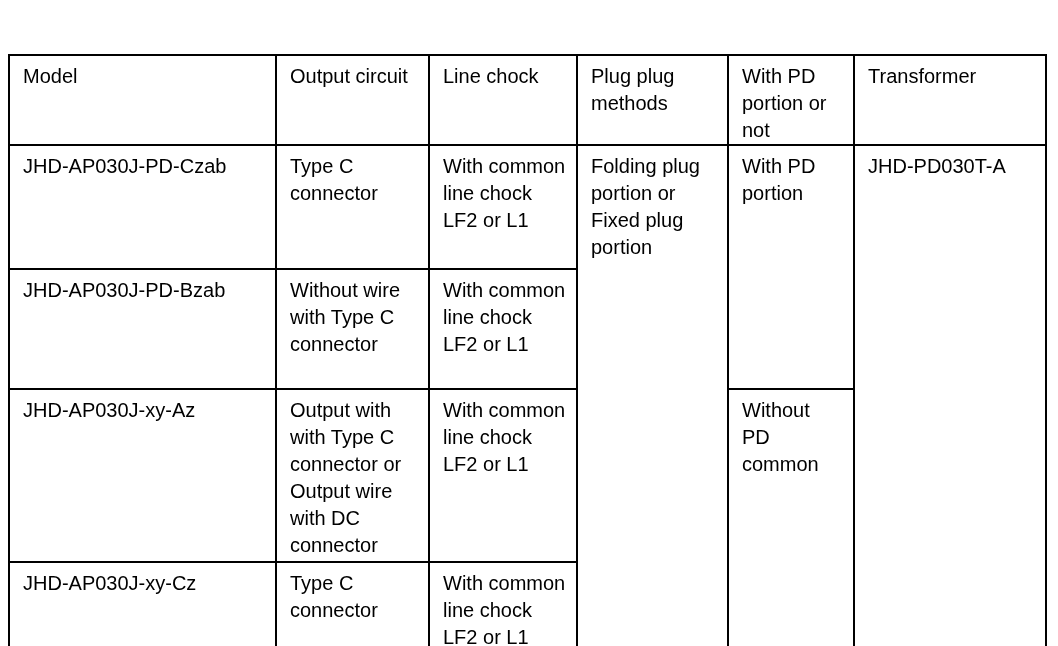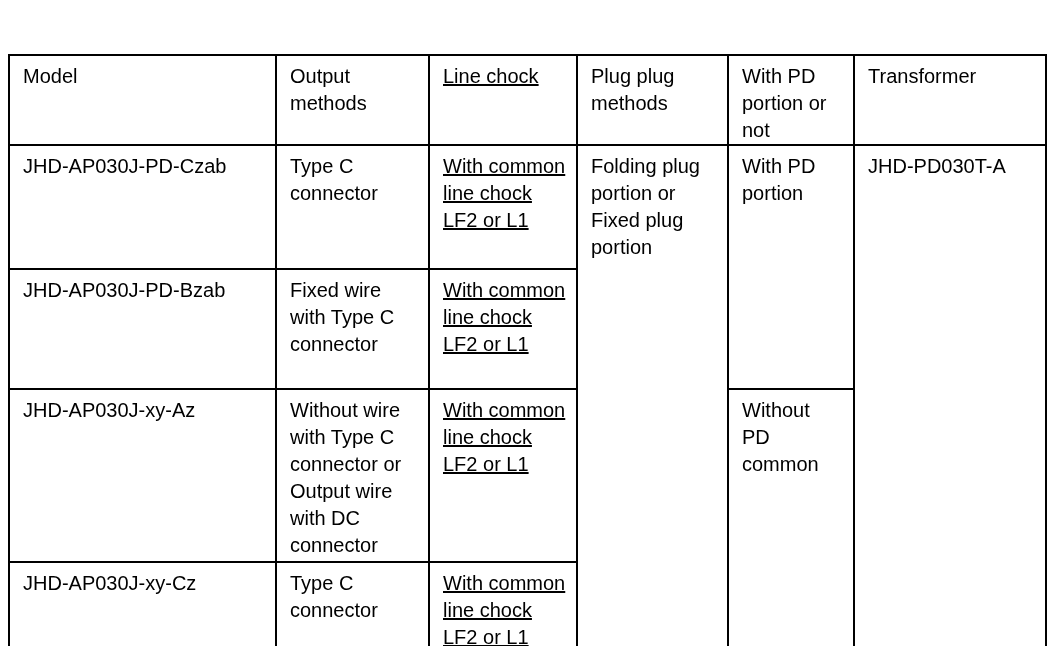--- a/index.html
+++ b/index.html
@@ -29,21 +29,21 @@
   table.spec td, table.spec th {
     border: 2px solid #000000;
     vertical-align: top;
     text-align: left;
     font-weight: normal;
     padding: 7px 10px 0 13px;
     overflow: hidden;
   }
   
   td.c-model, th.c-model { padding-left: 20px; }
-  td.c-chock, th.c-chock { padding-right: 34px; text-decoration: underline; }
+  td.c-chock, th.c-chock { padding-right: 34px; }
   td.c-pd, th.c-pd { padding-right: 15px; }
   tr.h-header { height: 88px; }
   tr.h-r1 { height: 124px; }
   tr.h-r2 { height: 120px; padding-left: 20px; }
   tr.h-r3 { height: 173px; }
   tr.h-r4 { height: 117px; }
   .bottom-rule {
     position: absolute;
     left: 0;
     top: 637px;
@@ -63,45 +63,45 @@
       <col style="width:153px">
       <col style="width:148px">
       <col style="width:151px">
       <col style="width:126px">
       <col style="width:192px">
     </colgroup>
 
     <tbody>
         <tr class="h-header">
       <th class="c-model">Model</th>
-      <th class="c-output">Output methods</th>
+      <th class="c-output">Output circuit</th>
       <th class="c-chock">Line chock</th>
       <th class="c-plug">Plug plug methods</th>
       <th class="c-pd">With PD portion or not</th>
       <th class="c-transformer">Transformer</th>
     </tr>
 
     <tr class="h-r1">
       <td class="c-model">JHD-AP030J-PD-Czab</td>
       <td class="c-output">Type C connector</td>
       <td class="c-chock">With common line chock LF2 or L1</td>
       <td class="c-plug" rowspan="4">Folding plug portion or Fixed plug portion</td>
       <td class="c-pd" rowspan="2">With PD portion</td>
       <td class="c-transformer" rowspan="4">JHD-PD030T-A</td>
     </tr>
 
     <tr class="h-r2">
       <td class="c-model">JHD-AP030J-PD-Bzab</td>
-      <td class="c-output">Fixed wire with Type C connector</td>
+      <td class="c-output">Without wire with Type C connector</td>
       <td class="c-chock">With common line chock LF2 or L1</td>
     </tr>
 
     <tr class="h-r3">
       <td class="c-model">JHD-AP030J-xy-Az</td>
-      <td class="c-output">Without wire with Type C connector or Output wire with DC connector</td>
+      <td class="c-output">Output with with Type C connector or Output wire with DC connector</td>
       <td class="c-chock">With common line chock LF2 or L1</td>
       <td class="c-pd" rowspan="2">Without PD common</td>
     </tr>
 
     <tr class="h-r4">
       <td class="c-model">JHD-AP030J-xy-Cz</td>
       <td class="c-output">Type C connector</td>
       <td class="c-chock">With common line chock LF2 or L1</td>
     </tr>
   </tbody>

